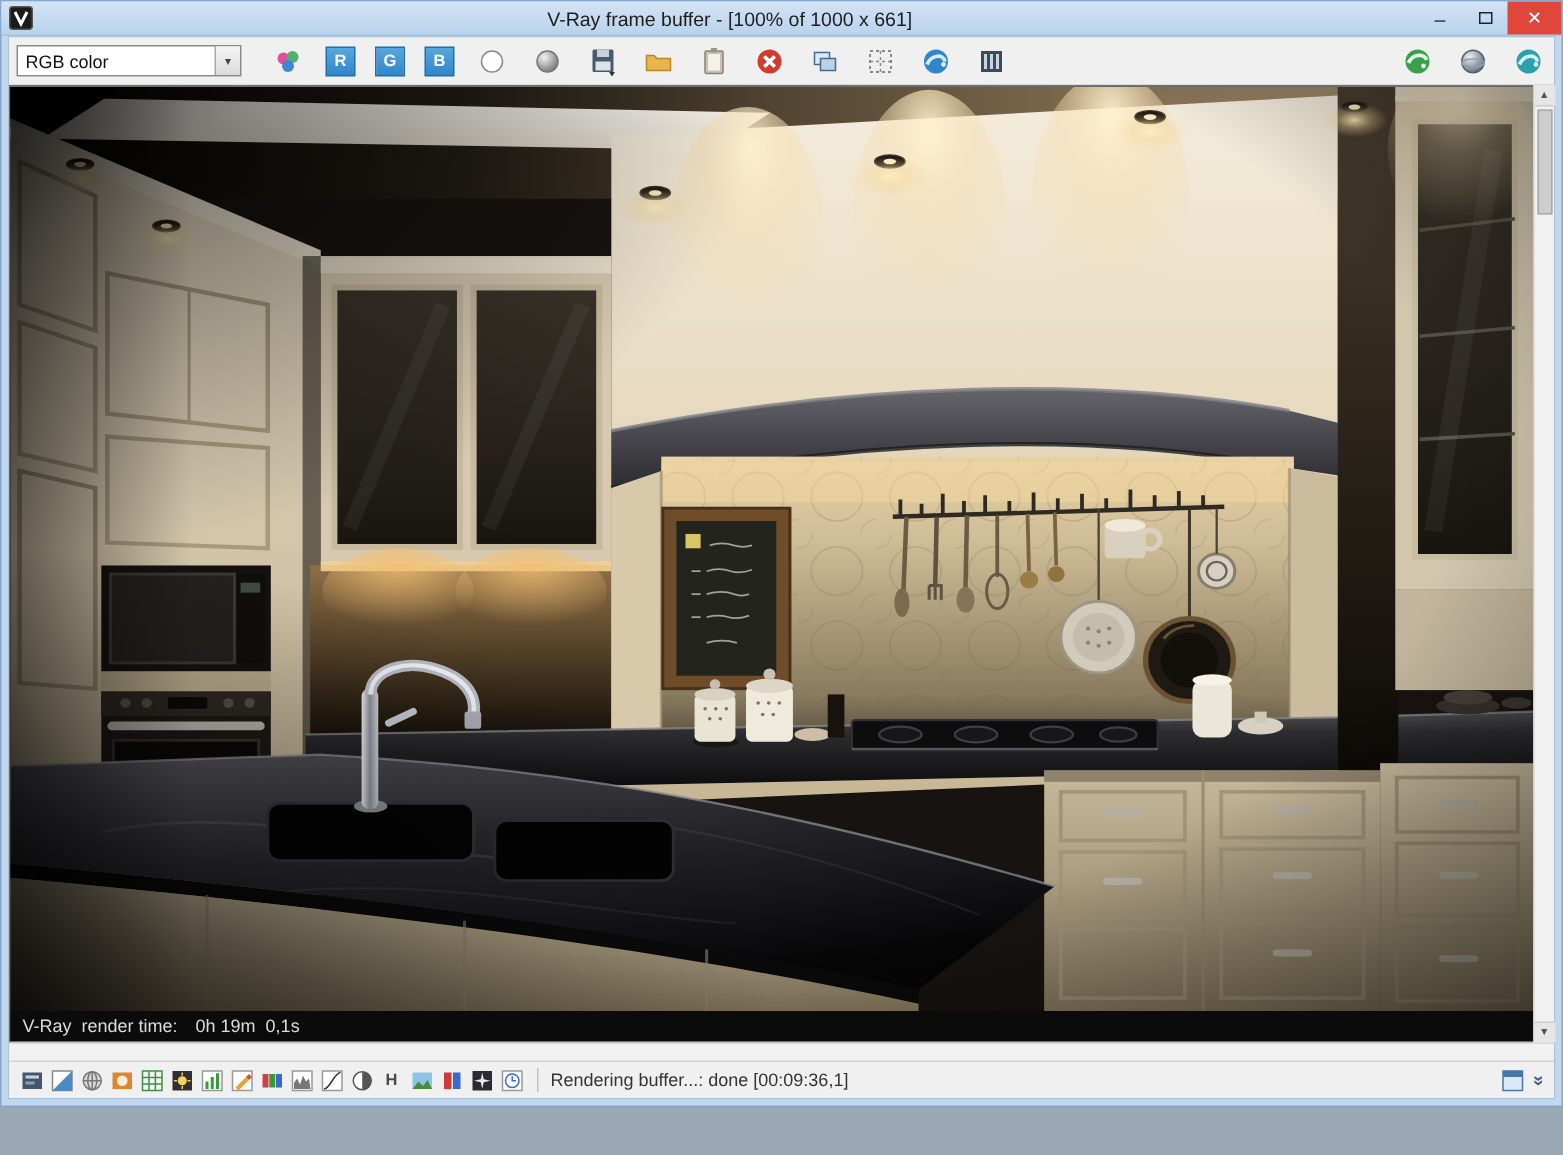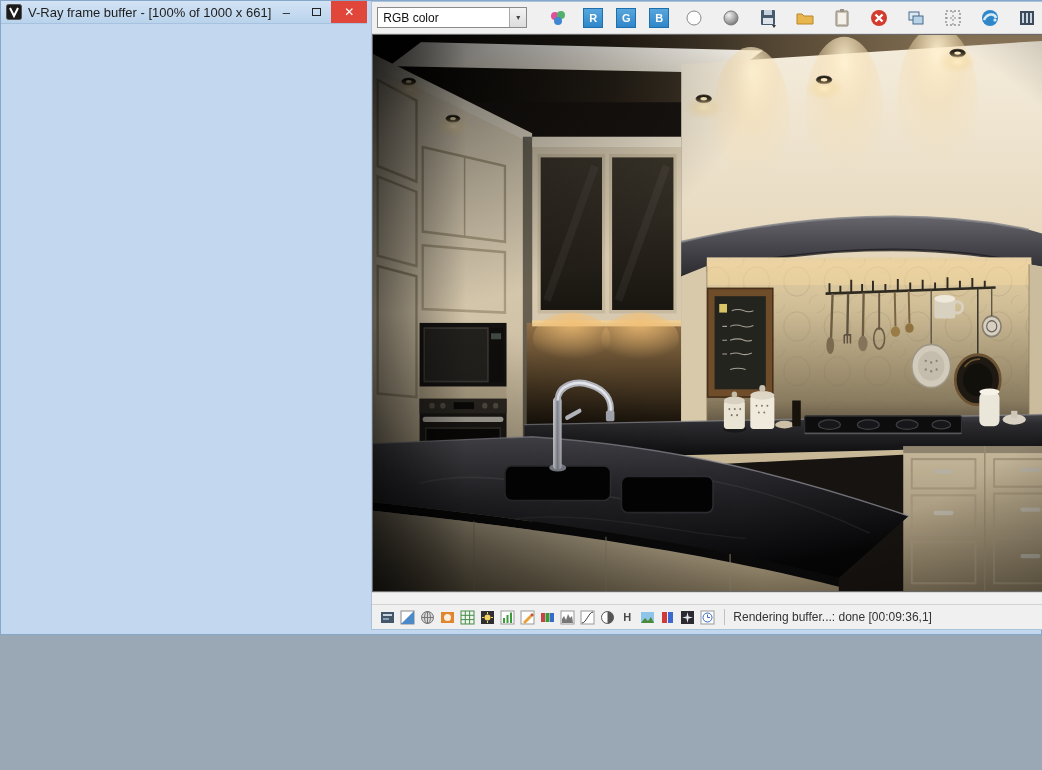--- a/index.html
+++ b/index.html
@@ -1,17 +1,17 @@
 <!DOCTYPE html>
 <html><head>
 <meta charset="utf-8">
 <style>
   *{margin:0;padding:0;box-sizing:border-box}
   html,body{background:#9aa7b4;font-family:"Liberation Sans",sans-serif}
-  .window{width:1042px;height:635px;background:#c3d8ee;border:1px solid #86a7c9;display:flex;flex-direction:row;position:relative}
+  .window{width:1042px;height:738px;background:#c3d8ee;border:1px solid #86a7c9;display:flex;flex-direction:column;position:relative}
   
   .titlebar{height:23px;display:flex;align-items:center;padding-left:5px;background:linear-gradient(#d3e3f5,#b9d3ec);border-bottom:1px solid #a6c2de}
   .app-icon{width:16px;height:16px;margin-right:6px;flex:0 0 auto}
   .title{flex:1;text-align:center;font-size:13px;color:#1d1d1d;white-space:nowrap;overflow:hidden}
   .win-controls{display:flex;height:100%;flex:0 0 auto}
   .wbtn{width:30px;height:100%;border:none;background:transparent;color:#222;font-size:13px;display:flex;align-items:center;justify-content:center;cursor:pointer;line-height:1}
   .max-glyph{width:9px;height:8px;border:1px solid #222;display:inline-block}
   .wbtn.close{width:36px;background:#e0463a;color:#fff;font-size:12px}
   
   .app{flex:1;margin:0 4px 4px 4px;display:flex;flex-direction:column;background:#f0f0f0;min-height:0;border:1px solid #aac3dd}
@@ -496,20 +496,24 @@
                 <ellipse cx="888" cy="23" rx="22" ry="12" fill="url(#gSpot)"></ellipse>
             </g>
 
             <rect width="1006" height="645" fill="url(#gVig)"></rect>
             <rect width="120" height="645" fill="url(#gLeftDark)"></rect>
             <rect width="1006" height="645" fill="url(#gTL)"></rect>
             <rect width="1006" height="645" fill="url(#gBL)"></rect>
           </svg>
 
         </div>
+        <div class="timebar">
+          <span>V-Ray  render time:</span>
+          <span>0h 19m  0,1s</span>
+        </div>
       </div>
       <div class="vscroll">
         <span class="varrow">▲</span>
         <span class="vthumb"></span>
         <span class="varrow down">▼</span>
       </div>
     </div>
 
     <div class="hscroll"></div>
 

